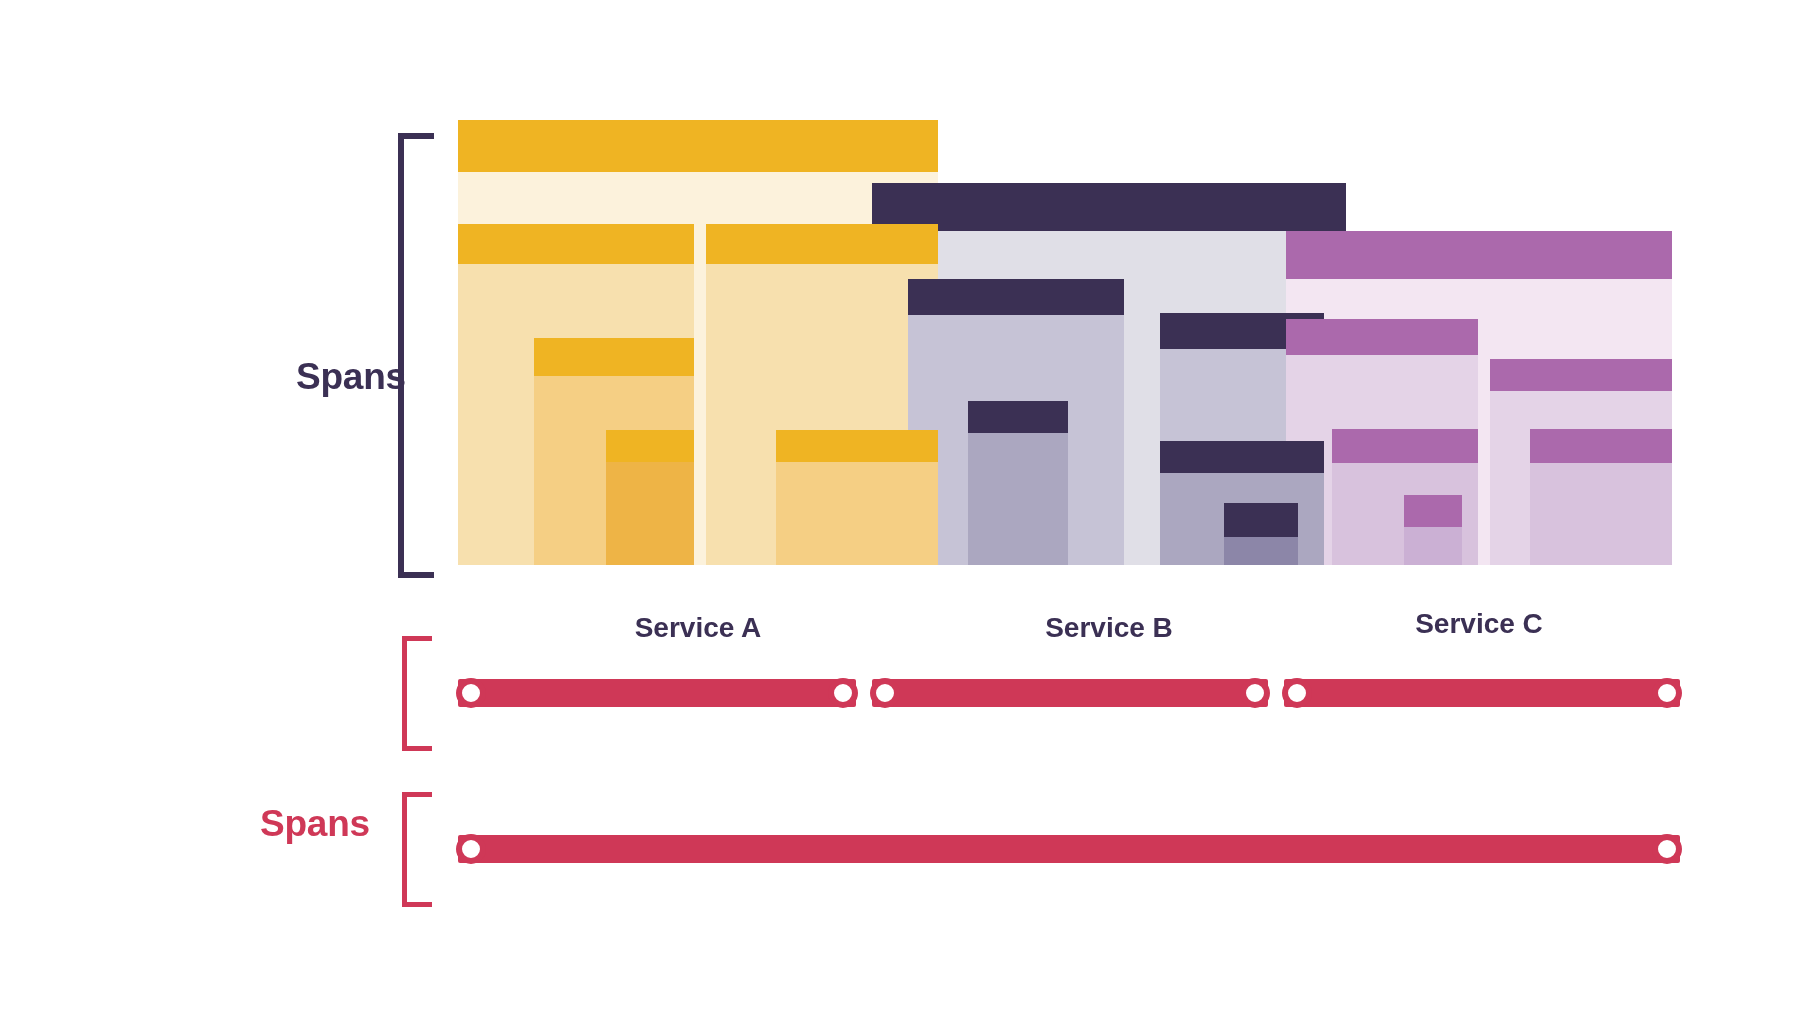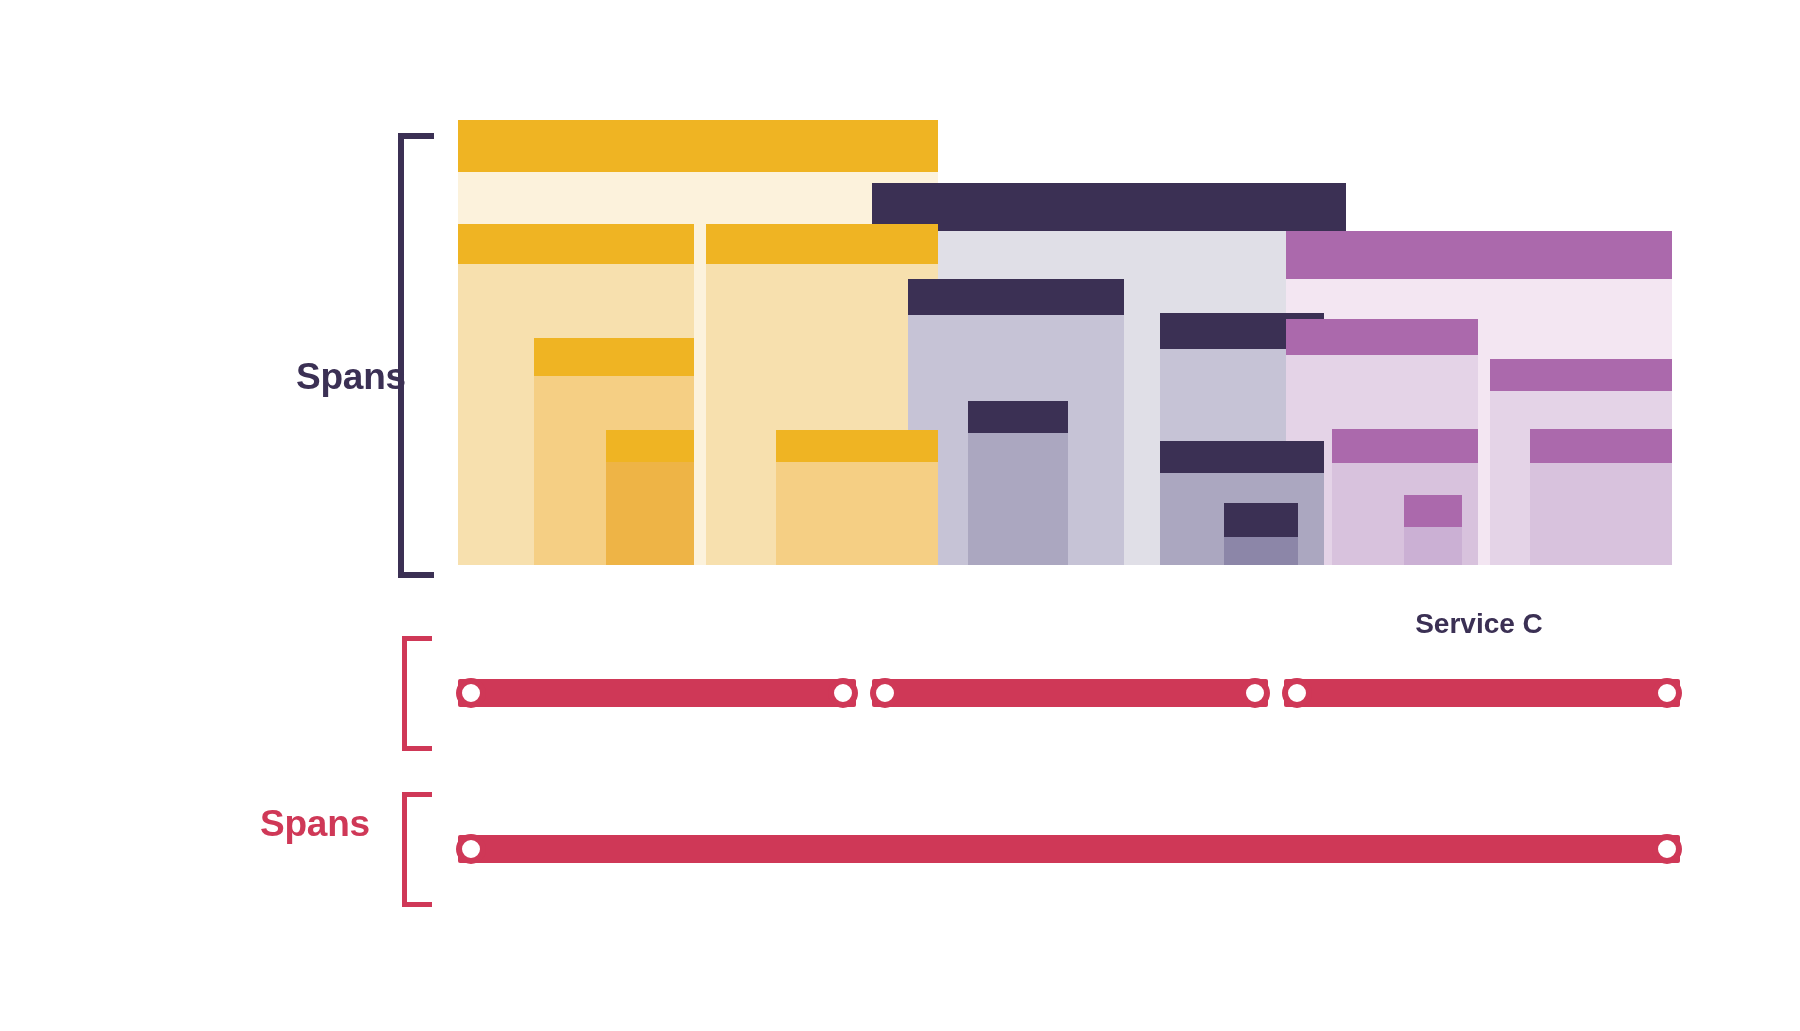--- a/index.html
+++ b/index.html
@@ -165,20 +165,22 @@
           <div class="span-body" style="top: 34px; height: 102px; background: rgb(216, 194, 221);"></div>
           <div class="span-head" style="height: 34px; background: rgb(171, 105, 172);"></div>
         </div>
         <div class="span-box" style="left: 118px; top: 264px; width: 58px; height: 70px; z-index: 13;">
           <div class="span-body" style="top: 32px; height: 38px; background: rgb(203, 176, 212);"></div>
           <div class="span-head" style="height: 32px; background: rgb(171, 105, 172);"></div>
         </div>
       </div>
     </div>
 
+  <div class="service-caption" style="left:458px;top:612px;width:480px;">Service A</div>
+  <div class="service-caption" style="left:872px;top:612px;width:474px;">Service B</div>
   <div class="service-caption" style="left:1286px;top:608px;width:386px;">Service C</div>
 
   <div id="timeline-area">
       <div class="timeline-seg" style="left: 458px; top: 679px; width: 398px; height: 28px;">
         <div class="tl-bar"></div>
         <div class="tl-dot left"></div>
         <div class="tl-dot right"></div>
       </div>
       <div class="timeline-seg" style="left: 872px; top: 679px; width: 396px; height: 28px;">
         <div class="tl-bar"></div>

